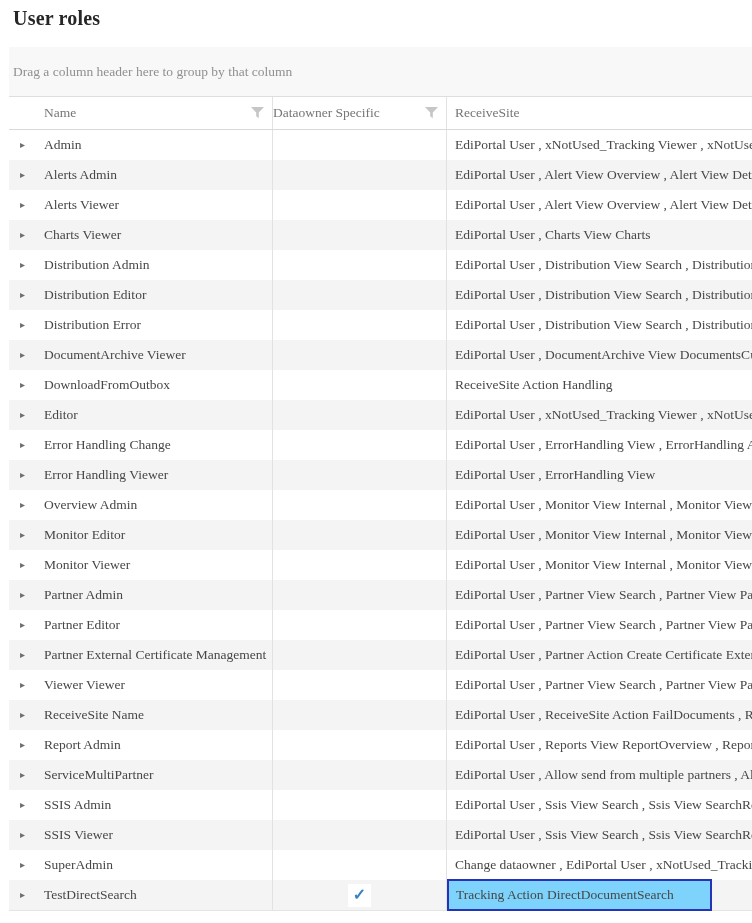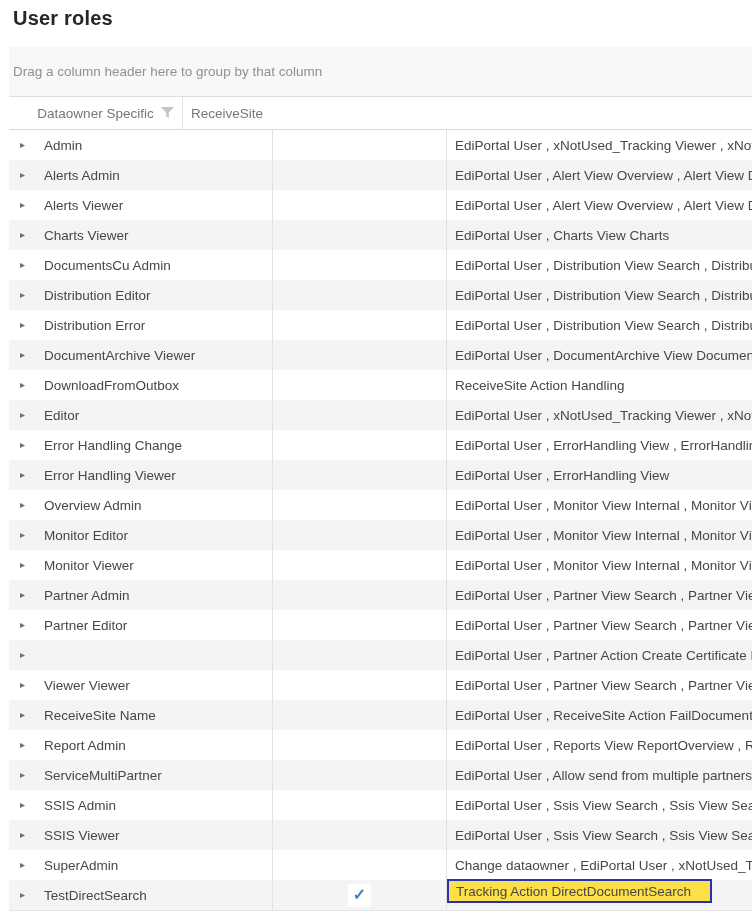--- a/index.html
+++ b/index.html
@@ -1,39 +1,39 @@
 <!DOCTYPE html>
 <html style="--selection_border: #2433b8; --check: #3a80c2; --alt_row: #f4f4f4; --grid_line: #e2e2e2; --header_text: #767676; --row_text: #474747; --hint_text: #909090; --title_text: #262626;"><head>
 <meta charset="utf-8">
 <style>
   * { margin:0; padding:0; box-sizing:border-box; }
   html,body { background:#fff; }
   .page {
     position:relative; width:752px; height:923px; overflow:hidden;
-    background:#fff; font-family:Liberation Sans, sans-serif;
+    background:#fff; font-family:Liberation Serif, serif;
     color:var(--row_text);
   }
   .page-title {
     padding:7px 13px 0 13px; height:47px;
     font-size:20px; font-weight:600; color:var(--title_text);
     letter-spacing:0.2px;
   }
   .grid-widget { position:absolute; top:47px; left:9px; width:1091px; }
   .group-panel {
     height:50px; background:#f8f8f8; border-bottom:1px solid #dedede;
     display:flex; align-items:center; padding-left:4px;
     font-size:13.5px; color:var(--hint_text);
   }
   .header-row {
     height:33px; background:#fff; border-bottom:1px solid #d9d9d9;
     display:flex; font-size:13.5px; color:var(--header_text);
   }
   .hcell { position:relative; display:flex; align-items:center; height:100%; }
   .h-name  { width:264px; border-right:1px solid var(--grid_line); padding-left:35px; }
-  .h-do    { width:174px; border-right:1px solid var(--grid_line); justify-content:center; }
+  .h-do    { width:174px; border-right:1px solid var(--grid_line); justify-content:flex-start; }
   .h-perm  { flex:1; padding-left:8px; }
   .filter-icon { position:absolute; right:8px; top:50%; transform:translateY(-50%); display:block; }
   .grid-body { border-bottom:1px solid #e4e4e4; }
   .row { display:flex; height:30px; background:#fff; font-size:13.5px; color:var(--row_text); }
   .row.alt { background:var(--alt_row); }
   .cell { position:relative; display:flex; align-items:center; height:100%; }
   .name-cell { width:264px; border-right:1px solid var(--grid_line); padding-left:11px; }
   .expand {
     width:24px; font-size:10px; color:#6e6e6e; line-height:1;
     display:inline-block; flex:0 0 24px;
@@ -43,39 +43,45 @@
     width:23px; height:23px; background:#fff; display:flex;
     align-items:center; justify-content:center;
   }
   .check { color:var(--check); font-size:16px; font-weight:bold; line-height:1; }
   .perm-cell { flex:1; }
   .perm-inner {
     display:flex; align-items:center; height:100%; width:100%;
     padding-left:8px; white-space:nowrap; overflow:hidden;
   }
   .perm-inner.selected {
-    position:absolute; left:0; top:-1px; height:24px; width:265px;
-    background:#fde047; border:2px solid var(--selection_border);
+    position:absolute; left:0; top:-1px; height:32px; width:265px;
+    background:#7dd3fc; border:2px solid var(--selection_border);
     padding-left:7px;
   }
 </style>
 </head>
 <body>
 
 <div class="page">
 
   <div class="page-title">User roles</div>
 
   <div class="grid-widget">
 
     <div class="group-panel">
       <span>Drag a column header here to group by that column</span>
     </div>
 
     <div class="header-row">
+      <div class="hcell h-name">
+        <span>Name</span>
+        <svg class="filter-icon" width="13" height="12" viewBox="0 0 13 12">
+          <polygon points="0,0 13,0 7.8,5.6 7.8,11.2 5.2,9.2 5.2,5.6" fill="#c6c6c6"></polygon>
+        </svg>
+      </div>
       <div class="hcell h-do">
         <span>Dataowner Specific</span>
         <svg class="filter-icon" width="13" height="12" viewBox="0 0 13 12">
           <polygon points="0,0 13,0 7.8,5.6 7.8,11.2 5.2,9.2 5.2,5.6" fill="#c6c6c6"></polygon>
         </svg>
       </div>
       <div class="hcell h-perm">
         <span>ReceiveSite</span>
       </div>
     </div>
@@ -137,21 +143,21 @@
     <div class="cell perm-cell">
       <div class="perm-inner">
         <span>EdiPortal User , Charts View Charts</span>
       </div>
     </div>
   </div>
 
   <div class="row">
     <div class="cell name-cell">
       <span class="expand">▸</span>
-      <span>DocumentsCu Admin</span>
+      <span>Distribution Admin</span>
     </div>
     <div class="cell do-cell">
       
     </div>
     <div class="cell perm-cell">
       <div class="perm-inner">
         <span>EdiPortal User , Distribution View Search , Distribution</span>
       </div>
     </div>
   </div>
@@ -332,20 +338,21 @@
     <div class="cell perm-cell">
       <div class="perm-inner">
         <span>EdiPortal User , Partner View Search , Partner View Par</span>
       </div>
     </div>
   </div>
 
   <div class="row alt">
     <div class="cell name-cell">
       <span class="expand">▸</span>
+      <span>Partner External Certificate Management</span>
     </div>
     <div class="cell do-cell">
       
     </div>
     <div class="cell perm-cell">
       <div class="perm-inner">
         <span>EdiPortal User , Partner Action Create Certificate Exter</span>
       </div>
     </div>
   </div>

